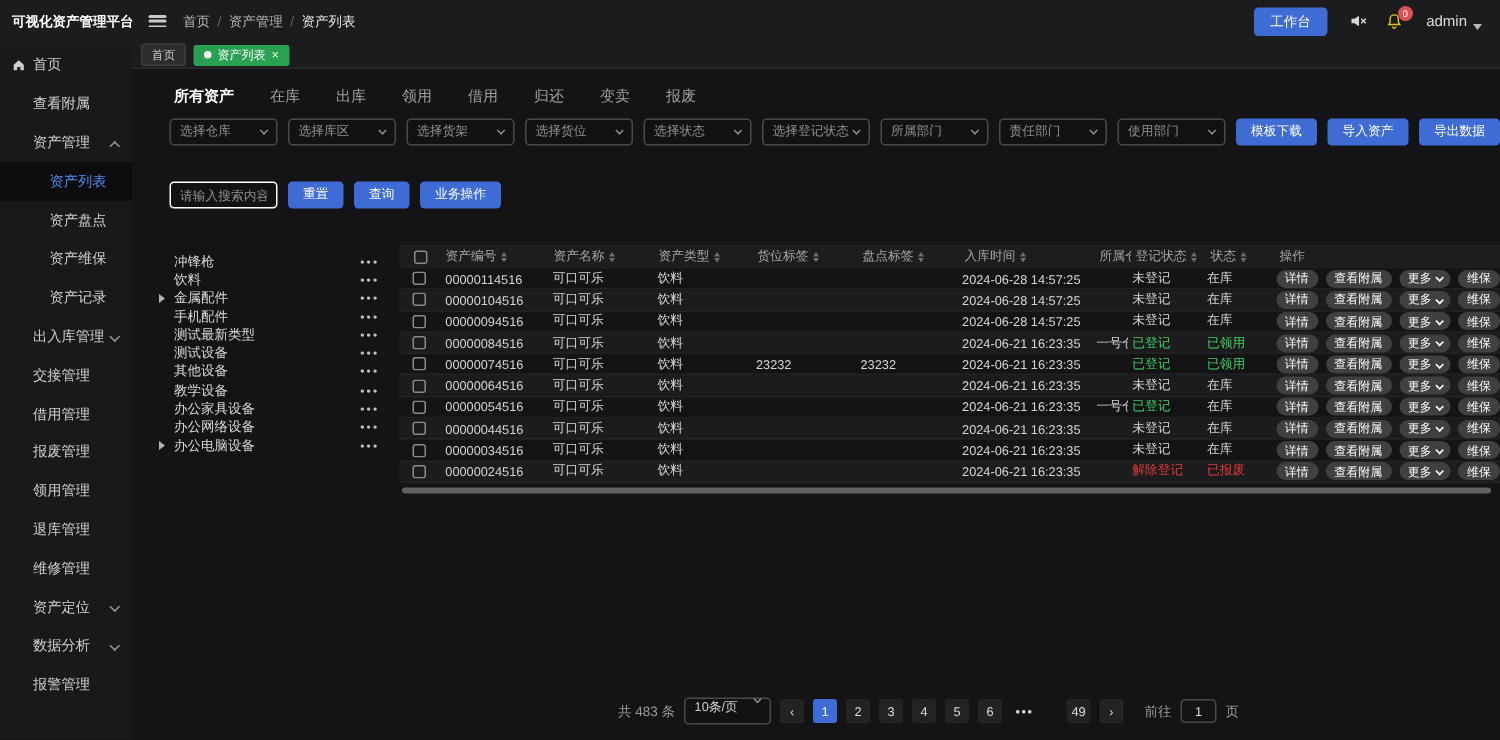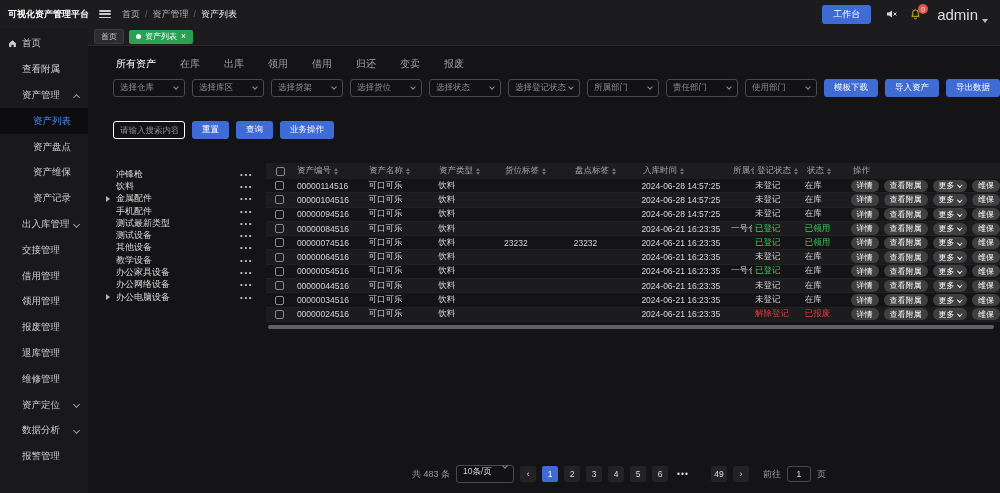--- a/index.html
+++ b/index.html
@@ -11,21 +11,21 @@
   .menu-icon{width:14px;height:12px;display:flex;flex-direction:column;justify-content:space-between;padding:2px 1px;margin:0 10px 0 6px;cursor:pointer}
   .menu-icon i{height:1.5px;background:#c9c9c9;border-radius:1px}
   .crumb{display:flex;gap:5px;font-size:9px;color:#b5b5b5;align-items:center}
   .crumb .sep{color:#666}
   .crumb .last{color:#e8e8e8}
   .tb-spacer{flex:1}
   .workbench{background:#3f6bd5;color:#fff;font-size:9px;padding:3px 11px;border-radius:3px;margin-right:14px;cursor:pointer}
   .mute{margin-right:12px;display:flex;cursor:pointer}
   .bell{position:relative;margin-right:16px;display:flex;cursor:pointer}
   .badge{position:absolute;top:-4px;right:-7px;background:#e05252;color:#fff;font-size:6.5px;width:10px;height:10px;border-radius:50%;display:flex;align-items:center;justify-content:center}
-  .user{display:flex;align-items:flex-end;gap:4px;font-size:15px;color:#ddd;margin-right:12px;cursor:pointer}
+  .user{display:flex;align-items:flex-end;gap:4px;font-size:10px;color:#ddd;margin-right:12px;cursor:pointer}
   .caret-down{width:0;height:0;border-left:3.5px solid transparent;border-right:3.5px solid transparent;border-top:4px solid #bbb}
   
   .body-row{display:flex;flex:1;min-height:0}
   .sidebar{width:88px;background:#19191b;flex-shrink:0;padding-top:3px;overflow:hidden}
   .side-item{position:relative;height:25.8px;display:flex;align-items:center;font-size:9.5px;color:#cfcfcf;padding-left:22px;cursor:pointer;white-space:nowrap}
   .side-item.sub{padding-left:33px}
   .side-item.active{background:#0d0d0f;color:#4a8df5}
   .home-ic{position:absolute;left:8px;display:flex}
   .side-chev{position:absolute;right:9px;width:5px;height:5px;border-right:1.2px solid #9a9a9a;border-bottom:1.2px solid #9a9a9a}
   .side-chev.down{transform:rotate(45deg);top:10px}
@@ -33,21 +33,21 @@
   .main{flex:1;display:flex;flex-direction:column;min-width:0}
   .tabstrip{height:18px;background:#1c1c1e;border-bottom:1px solid #2a2a2c;display:flex;align-items:center;gap:5px;padding-left:6px;flex-shrink:0}
   .tab.plain{background:#2d2d2f;border:1px solid #3d3d3f;color:#c9c9c9;font-size:8px;padding:1px 6px;border-radius:2px;cursor:pointer}
   .tab.green{background:#2aa152;color:#fff;font-size:8px;padding:1.5px 7px;border-radius:2px;display:flex;align-items:center;gap:4px;cursor:pointer}
   .gdot{width:5px;height:5px;background:#fff;border-radius:50%}
   .gx{font-size:8.5px;line-height:1}
   .content{flex:1;display:flex;flex-direction:column;padding:8px 0 0 10px;min-height:0}
   
   .asset-tabs{display:flex;gap:24px;padding-left:18px;height:20px;align-items:center;margin-bottom:5px;font-size:10px;color:#9f9f9f}
   .asset-tab{cursor:pointer;white-space:nowrap}
-  .asset-tab.active{color:#fff;font-weight:normal}
+  .asset-tab.active{color:#fff;font-weight:bold}
   
   .filter-row{display:flex;gap:7px;padding-left:15px;margin-bottom:24px;align-items:center}
   .sel{width:72px;height:18px;background:#121214;border:1px solid #4a4a4c;border-radius:3px;display:flex;align-items:center;justify-content:space-between;padding:0 6px;font-size:8.5px;color:#8f8f8f;cursor:pointer;white-space:nowrap}
   .sel-chev{width:4px;height:4px;border-right:1.2px solid #8f8f8f;border-bottom:1.2px solid #8f8f8f;transform:rotate(45deg);margin-top:-2px;flex-shrink:0}
   .btn{height:18px;background:#3f6bd5;color:#fff;border-radius:3px;font-size:8.5px;display:flex;align-items:center;padding:0 10px;cursor:pointer;white-space:nowrap}
   .search{width:72px;height:18px;background:#121214;border:1px solid #ffffff;border-radius:3px;color:#bbb;font-size:8.5px;padding:0 6px;outline:none}
   .search::placeholder{color:#8f8f8f}
   
   .work-row{display:flex;flex:1;min-height:0}
   .tree{width:168px;flex-shrink:0;padding-top:5px}
@@ -189,27 +189,27 @@
         </div>
 
         <div class="side-item">
 
           <span>借用管理</span>
 
         </div>
 
         <div class="side-item">
 
+          <span>报废管理</span>
+
+        </div>
+
+        <div class="side-item">
+
           <span>领用管理</span>
-
-        </div>
-
-        <div class="side-item">
-
-          <span>报废管理</span>
 
         </div>
 
         <div class="side-item">
 
           <span>退库管理</span>
 
         </div>
 
         <div class="side-item">

